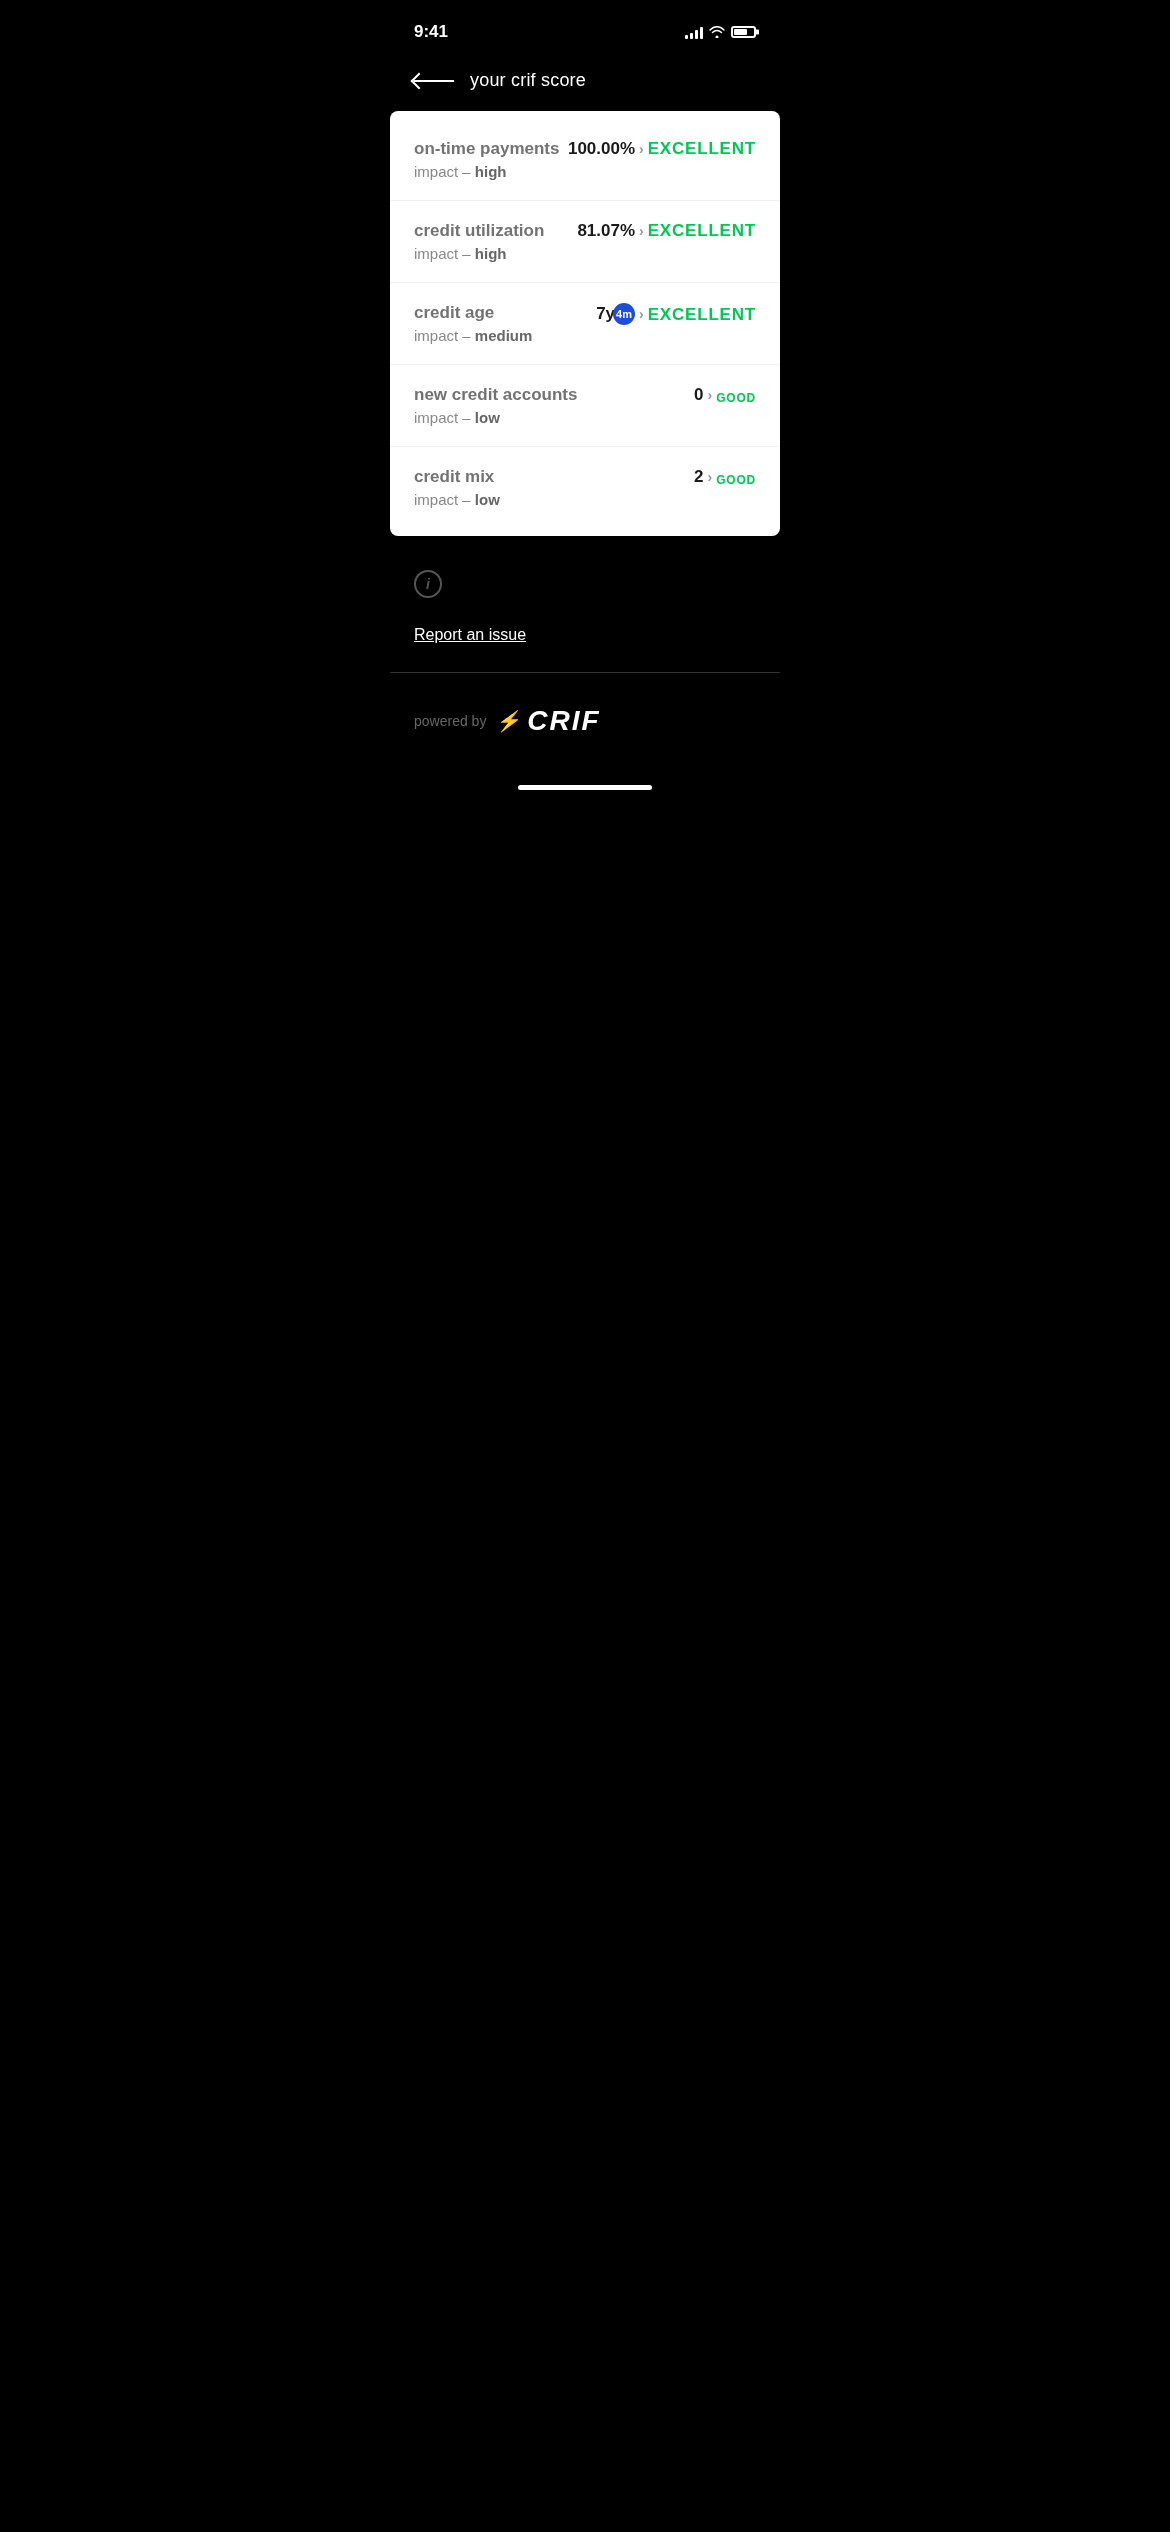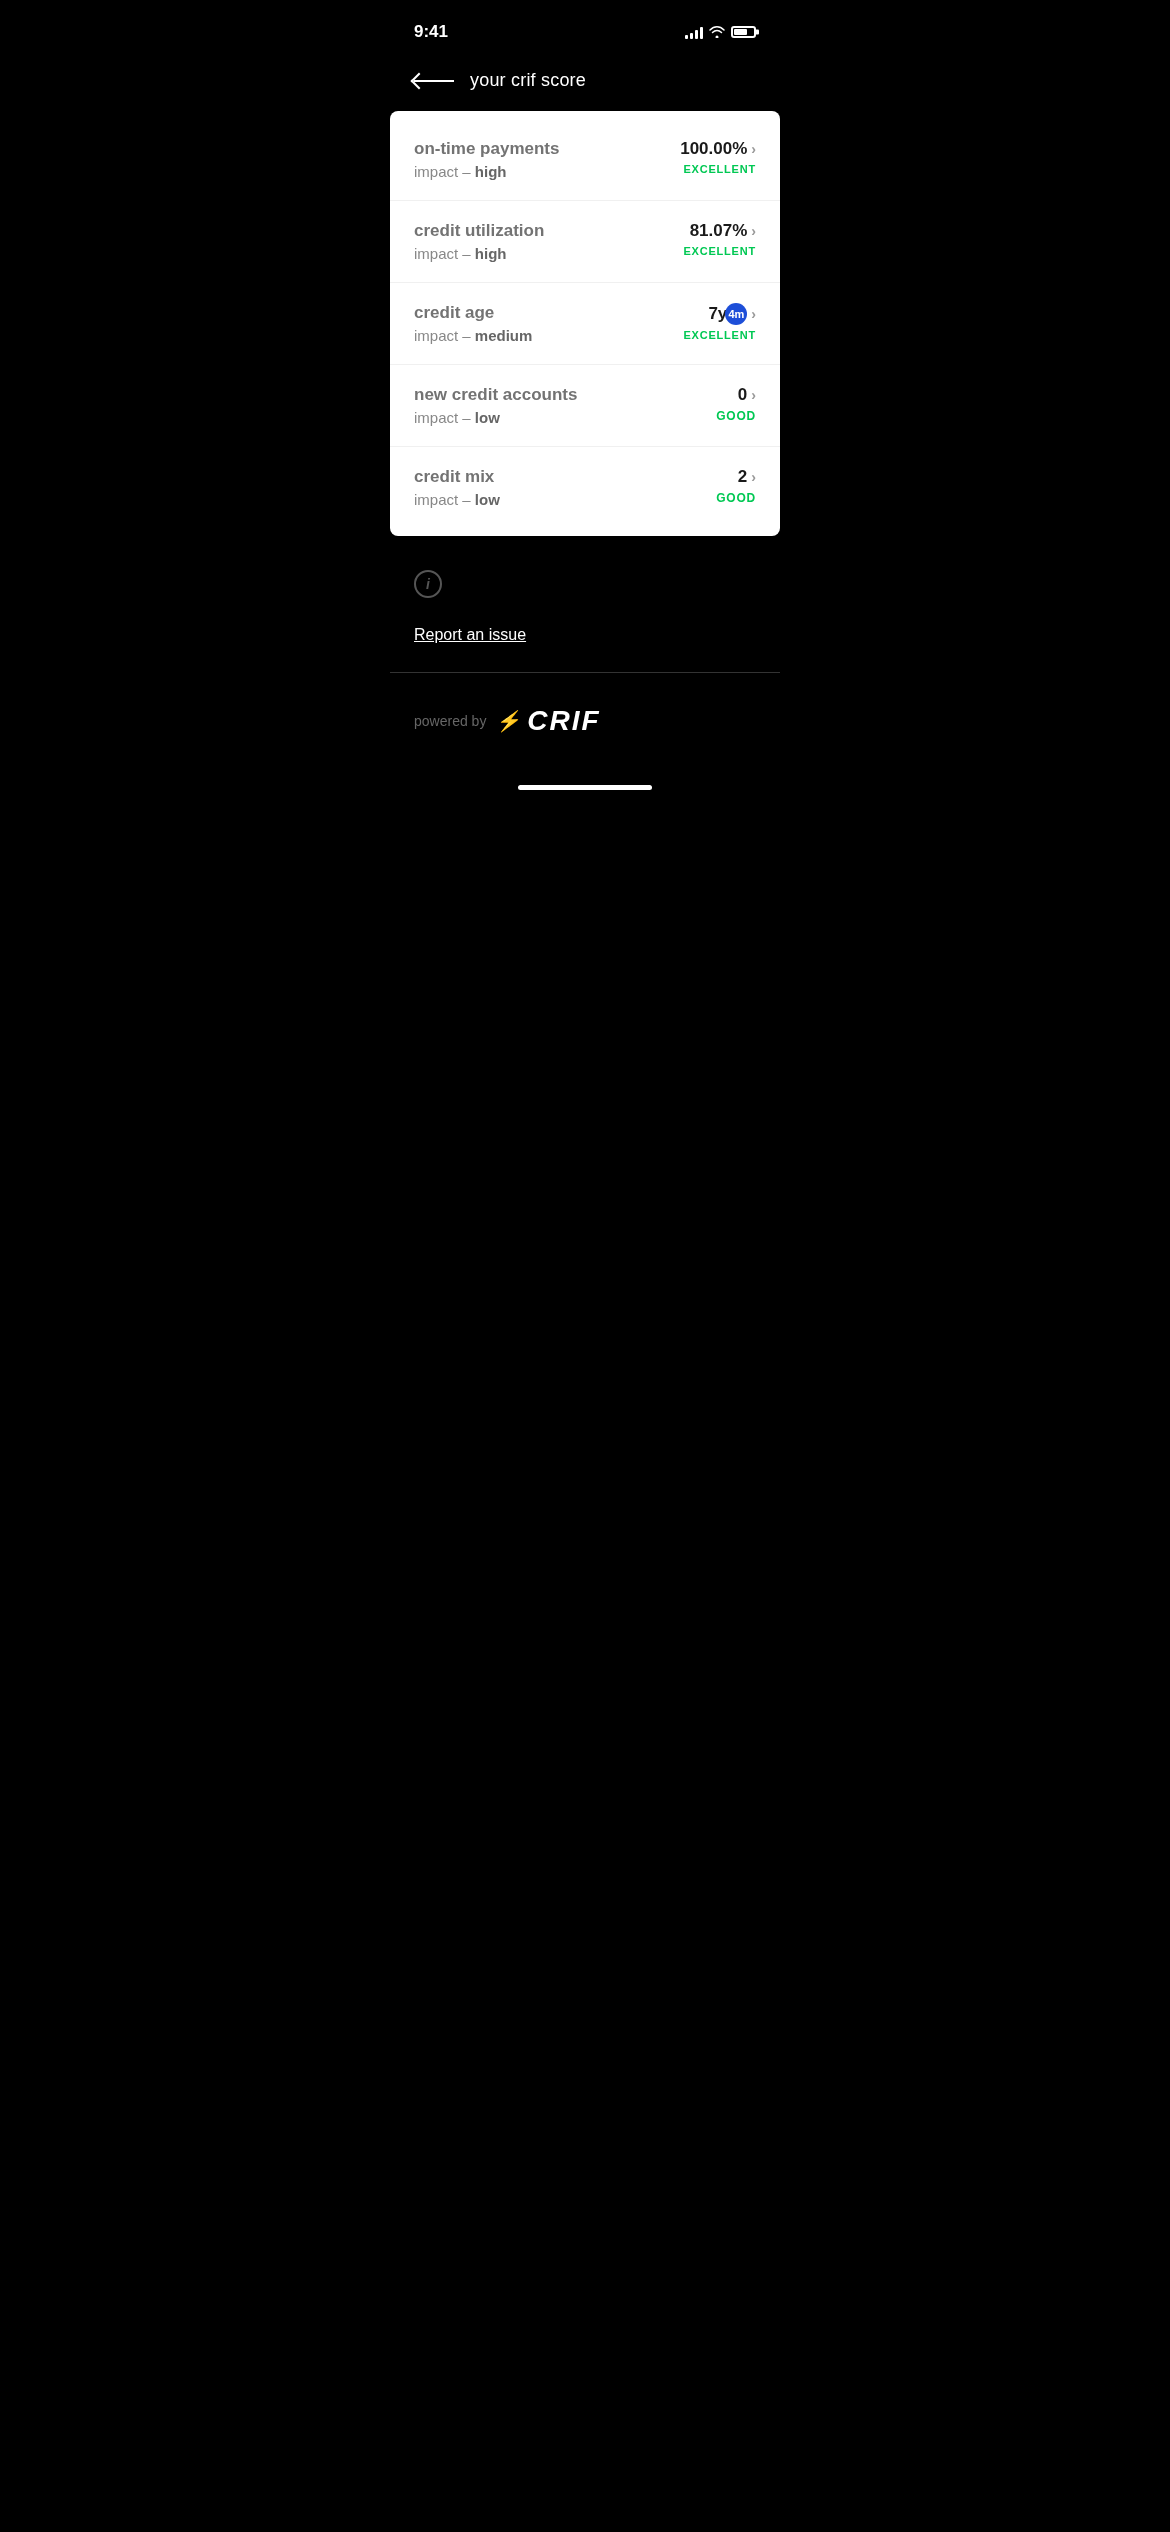--- a/index.html
+++ b/index.html
@@ -161,41 +161,41 @@
       font-weight: 400;
     }
 
     .row-impact span {
       font-weight: 700;
       color: #666;
     }
 
     .row-right {
       display: flex;
-      flex-direction: column;
+      flex-direction: row;
       align-items: flex-end;
       gap: 4px;
     }
 
     .row-value {
       font-size: 17px;
       font-weight: 700;
       color: #1a1a1a;
       display: flex;
       align-items: center;
       gap: 4px;
     }
 
     .chevron {
       font-size: 14px;
       color: #999;
     }
 
     .row-status-excellent {
-      font-size: 11px;
+      font-size: 17px;
       font-weight: 700;
       color: #00c853;
       letter-spacing: 0.8px;
       text-transform: uppercase;
     }
 
     .row-status-good {
       font-size: 12px;
       font-weight: 700;
       color: #00c853;

